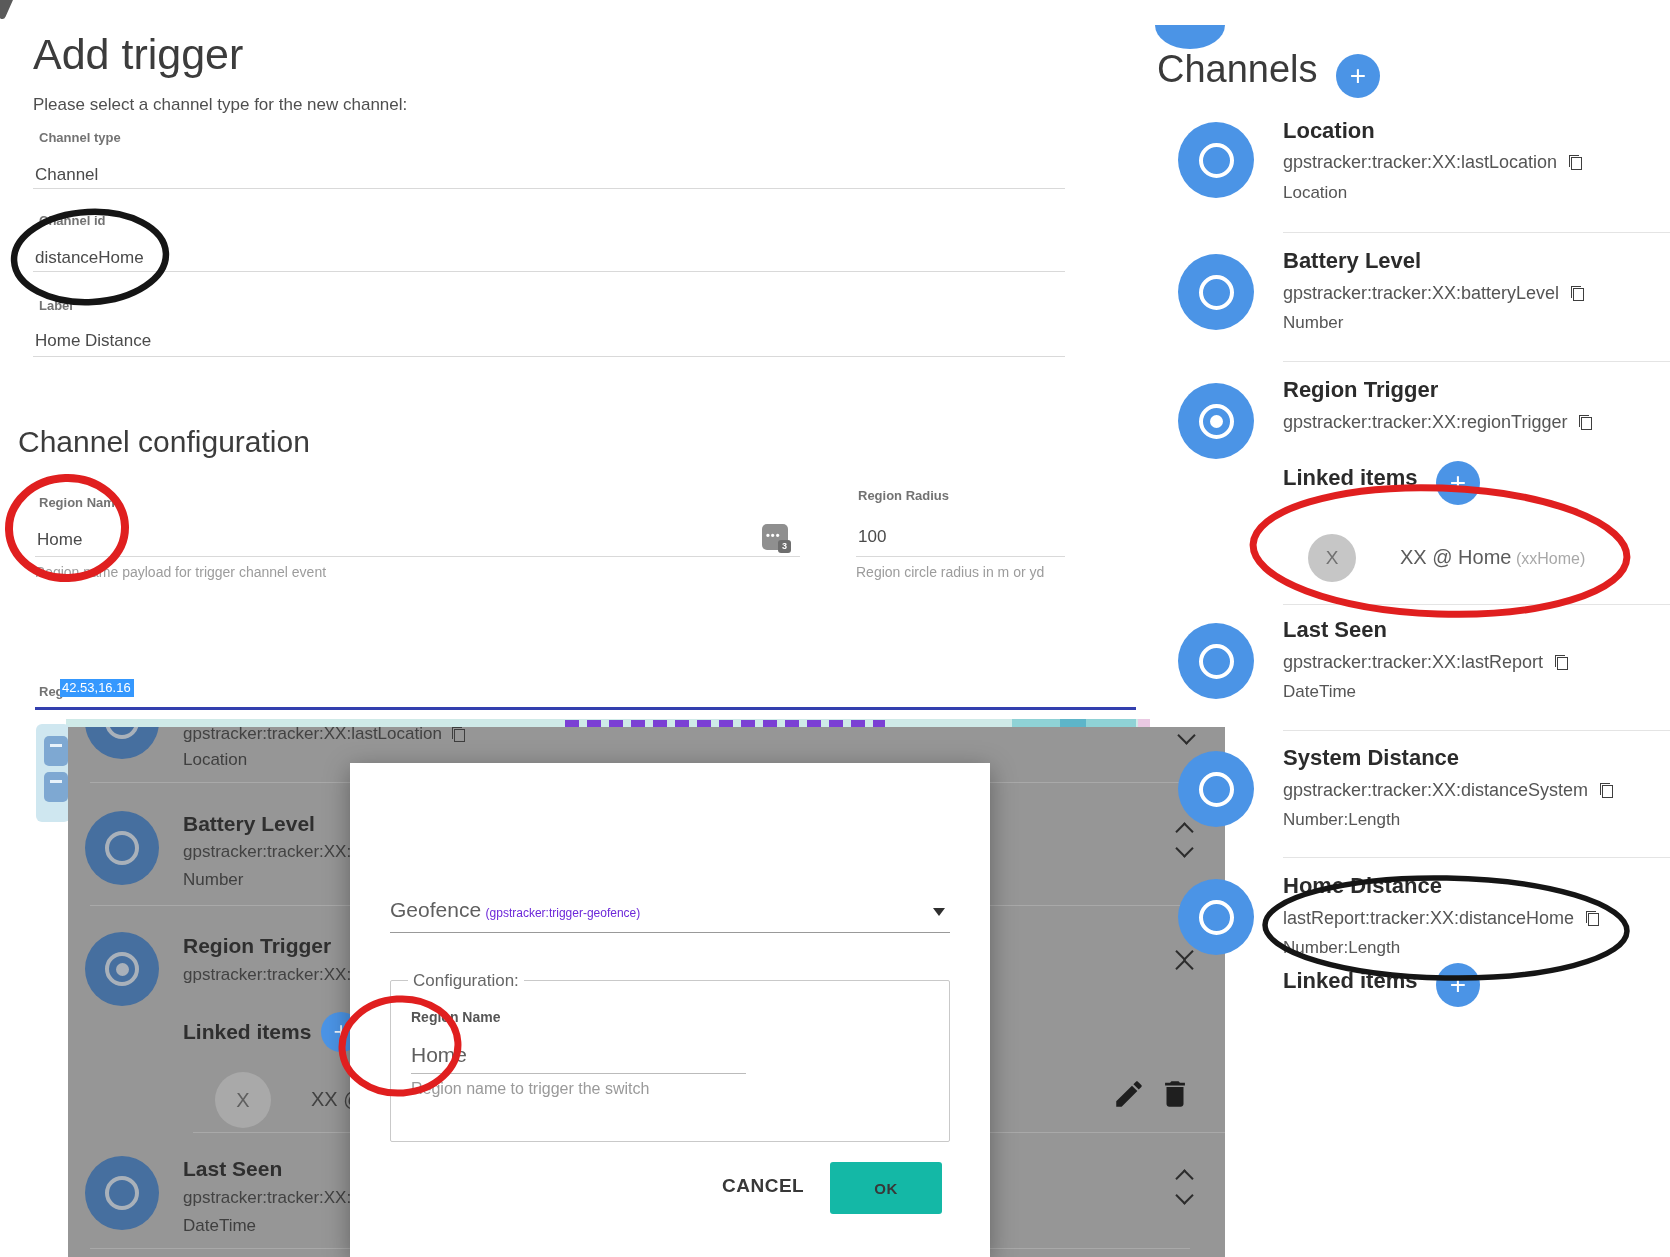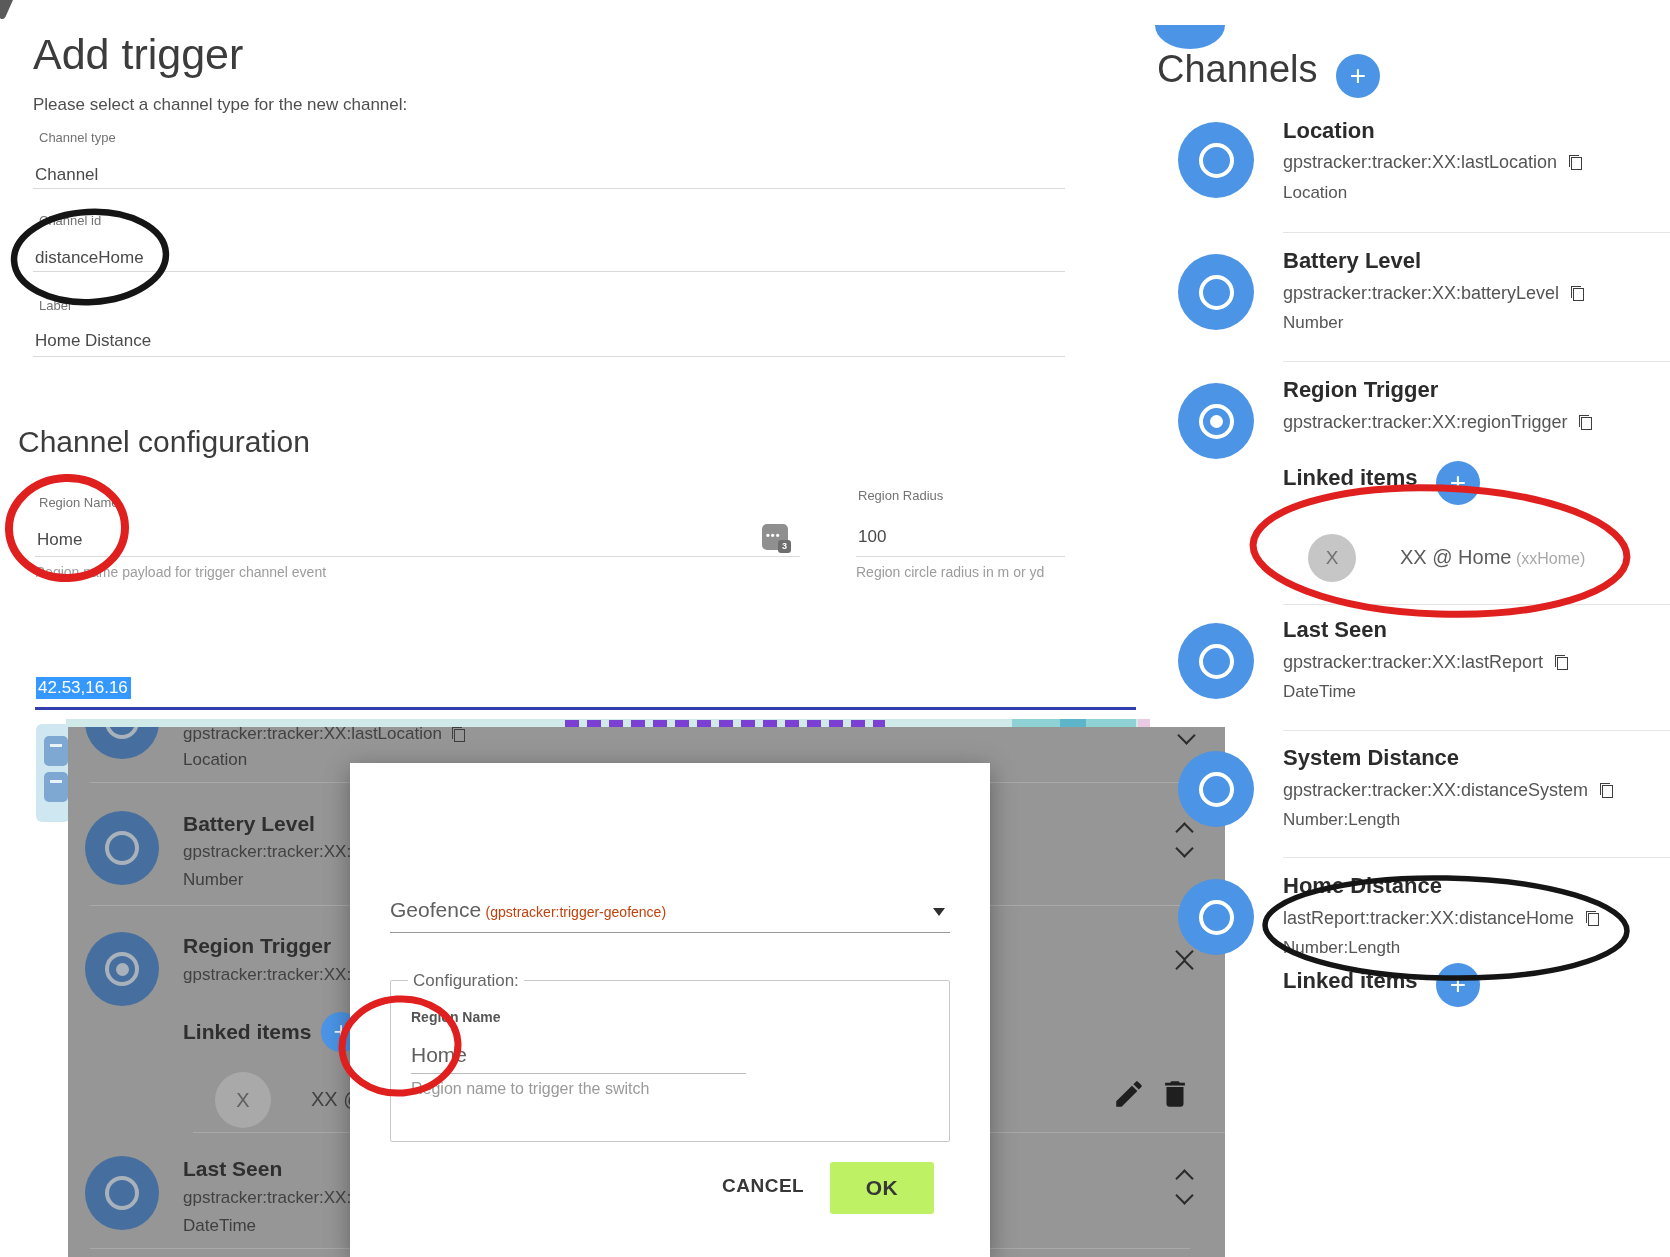--- a/index.html
+++ b/index.html
@@ -7,25 +7,25 @@
     width:1670px;height:1257px;position:relative;overflow:hidden;
     background:#ffffff;
     font-family:"Liberation Sans", sans-serif;
     -webkit-font-smoothing:antialiased;
   }
   .abs{position:absolute;}
   
   .h1{font-size:43px;font-weight:300;color:#3c3c3c;}
   .h2{font-size:30px;font-weight:300;color:#3c3c3c;}
   .subtitle{font-size:17px;color:#4f4f4f;}
-  .fld-label{font-size:13px;font-weight:normal;color:#737373;}
+  .fld-label{font-size:13px;font-weight:bold;color:#737373;}
   .fld-value{font-size:17px;color:#4a4a4a;}
   .fld-line{height:1px;background:#d9d9d9;}
   .fld-help{font-size:14px;color:#9c9c9c;}
-  .sel{background:#3598fe;color:#fff;padding:1px 3px 2px 2px;font-size:17px;}
+  .sel{background:#3598fe;color:#fff;padding:1px 3px 2px 2px;font-size:13px;margin-left:24px;}
   .focus-line{height:3px;background:#333fae;}
   
   .pm-ico{width:26px;height:26px;background:#8f8f8f;border-radius:5px;position:relative;}
   .pm-ico .dots{position:absolute;left:4px;top:5px;color:#fff;font-size:11px;letter-spacing:1px;font-weight:bold;}
   .pm-ico .badge{position:absolute;right:-3px;bottom:-3px;width:13px;height:13px;background:#6e6e6e;border-radius:3px;color:#fff;font-size:9px;font-weight:bold;text-align:center;line-height:13px;}
   
   .sliver{position:absolute;top:719px;height:9px;background:#cfeae8;}
   .dashes{position:absolute;top:720px;height:7px;
     background:repeating-linear-gradient(90deg,#7b3fd4 0 14px,rgba(0,0,0,0) 14px 22px);}
   
@@ -46,31 +46,31 @@
   
   .chev{width:11px;height:11px;border-right:2.6px solid #2c2c2c;border-bottom:2.6px solid #2c2c2c;display:block;}
   .chev.up{transform:rotate(-135deg);}
   .chev.down{transform:rotate(45deg);}
   .chev-col{position:absolute;display:flex;flex-direction:column;gap:4px;align-items:center;}
   
   .modal{position:absolute;left:350px;top:763px;width:640px;height:494px;background:#ffffff;z-index:3;
          box-shadow:0 6px 24px rgba(0,0,0,0.35);}
   .modal-title{font-size:42px;font-weight:300;color:#383838;}
   .select-value{font-size:21px;color:#5f5f5f;}
-  .select-detail{font-size:14px;color:#c2410c;}
+  .select-detail{font-size:12px;color:#6d28d9;}
   .dd-arrow{width:0;height:0;border-left:6px solid transparent;border-right:6px solid transparent;border-top:8px solid #2f2f2f;}
   .fieldset{position:absolute;left:40px;top:217px;width:558px;height:160px;border:1px solid #c9c9c9;border-radius:2px;}
   .legend{position:absolute;left:17px;top:-10px;background:#fff;padding:0 5px;font-size:17px;color:#666;}
   .m-label{font-size:14px;font-weight:bold;color:#555;}
   .m-value{font-size:21px;color:#5f5f5f;}
   .m-line{height:1px;background:#bbb;}
   .m-help{font-size:16px;color:#9a9a9a;}
   .btn-flat{font-size:19px;font-weight:bold;color:#383838;letter-spacing:0.5px;}
-  .btn-raised{position:absolute;width:104px;height:52px;background:#bef264;border-radius:3px;
-      font-size:21px;font-weight:bold;color:#383838;display:flex;align-items:center;justify-content:center;letter-spacing:0.5px;}
+  .btn-raised{position:absolute;width:112px;height:52px;background:#14b8a6;border-radius:3px;
+      font-size:15px;font-weight:bold;color:#383838;display:flex;align-items:center;justify-content:center;letter-spacing:0.5px;}
   
   .panel{position:absolute;left:0;top:0;width:1670px;height:1056px;z-index:4;pointer-events:none;}
   .panel > *{pointer-events:auto;}
   .ch-head{font-size:38px;font-weight:300;color:#3a3a3a;}
   .plus-btn{position:absolute;width:44px;height:44px;border-radius:50%;background:#4b94e6;color:#fff;
      font-size:28px;font-weight:300;display:flex;align-items:center;justify-content:center;}
   .halfdisc{position:absolute;left:1155px;top:25px;width:70px;height:24px;background:#4b94e6;
      border-radius:0 0 35px 35px / 0 0 24px 24px;}
   .chan-circle{position:absolute;width:76px;height:76px;border-radius:50%;background:#4b94e6;display:flex;align-items:center;justify-content:center;}
   .chan-ring{width:27px;height:27px;border:4.5px solid #fff;border-radius:50%;display:flex;align-items:center;justify-content:center;}

